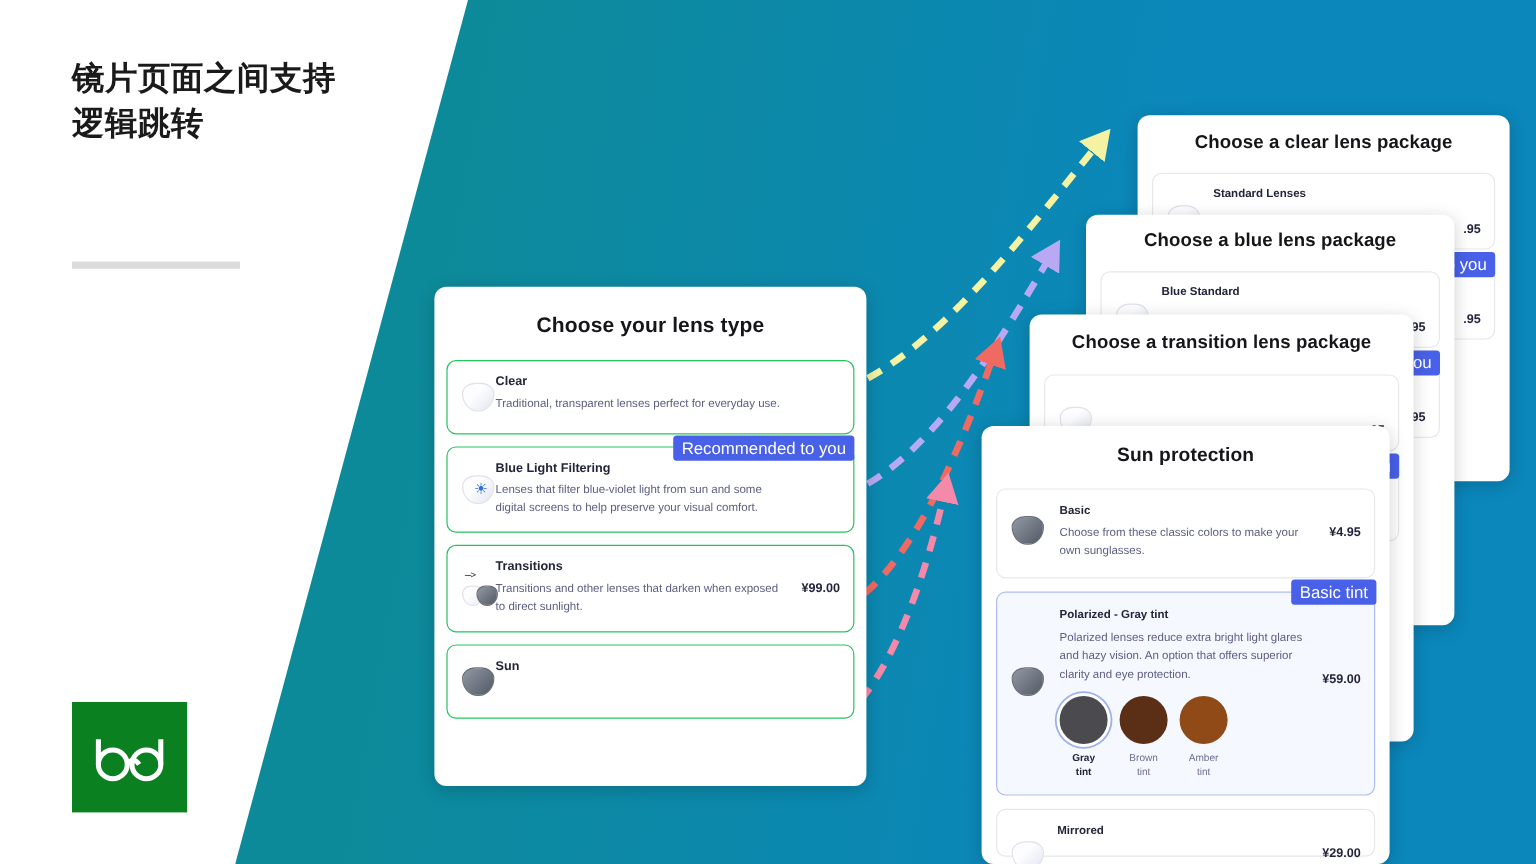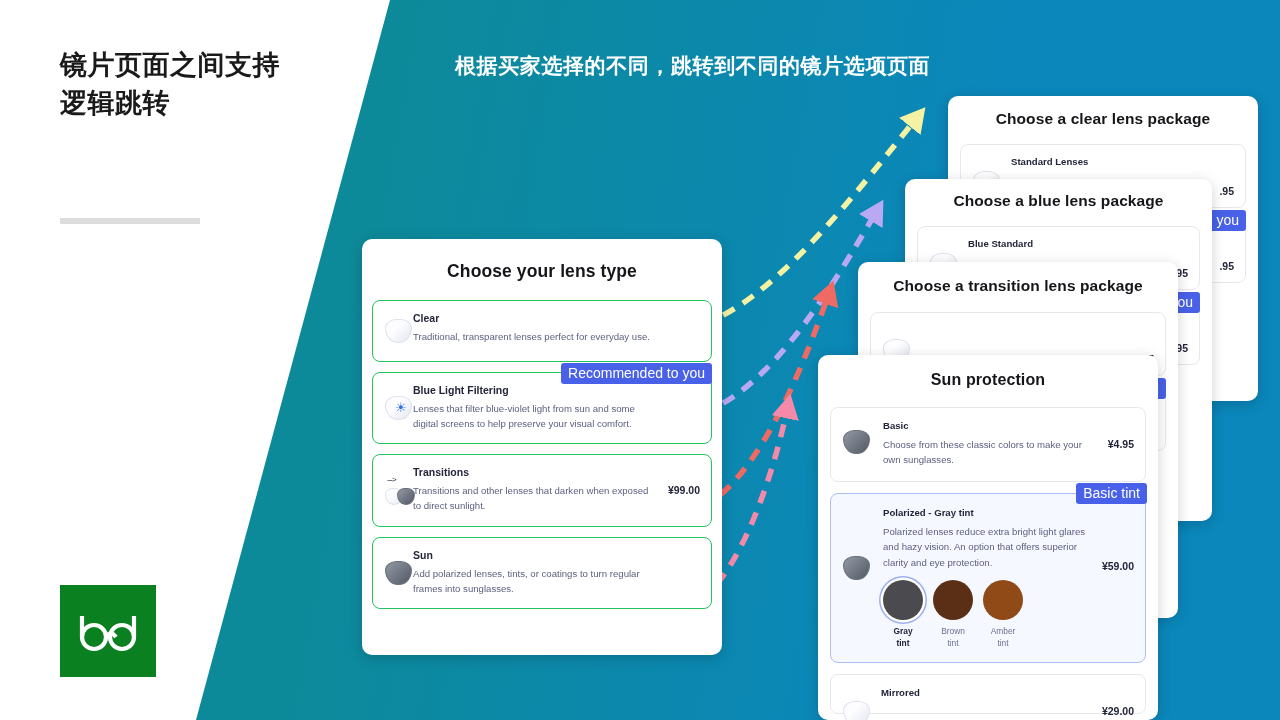--- a/index.html
+++ b/index.html
@@ -144,21 +144,20 @@
       <g fill="none" stroke="#ffffff" stroke-width="4.2">
         <circle cx="19" cy="28" r="12"></circle>
         <circle cx="47" cy="28" r="12"></circle>
         <path d="M31 28 q5 -7 10 0"></path>
         <path d="M7 28 V7"></path>
         <path d="M59 28 V7"></path>
       </g>
     </svg>
   </div>
 
-  <div class="header-title">根据买家选择的不同，跳转到不同的镜片选项页面</div>
 
   <svg class="arrows" width="1280" height="720">
     <defs>
       <marker id="ah-y" markerWidth="5" markerHeight="5" refX="1.5" refY="2.5" orient="auto">
         <path d="M0,0 L0,5 L4.5,2.5 z" fill="#f4f2a3"></path>
       </marker>
       <marker id="ah-l" markerWidth="5" markerHeight="5" refX="1.5" refY="2.5" orient="auto">
         <path d="M0,0 L0,5 L4.5,2.5 z" fill="#b9a9f2"></path>
       </marker>
       <marker id="ah-c" markerWidth="5" markerHeight="5" refX="1.5" refY="2.5" orient="auto">
@@ -295,17 +294,16 @@
         <span class="lens-trans-b"></span>
       </span>
       <div class="opt-name">Transitions</div>
       <div class="opt-desc">Transitions and other lenses that darken when exposed to direct sunlight.</div>
       <div class="opt-price">¥99.00</div>
     </div>
 
     <div class="opt">
       <span class="lens-shape lens-sun lens-ico"></span>
       <div class="opt-name">Sun</div>
-      <div class="opt-desc">Add polarized lenses, tints, or coatings to turn regular frames into sunglasses.</div>
     </div>
   </div>
 
 </div>
 
 </body></html>

